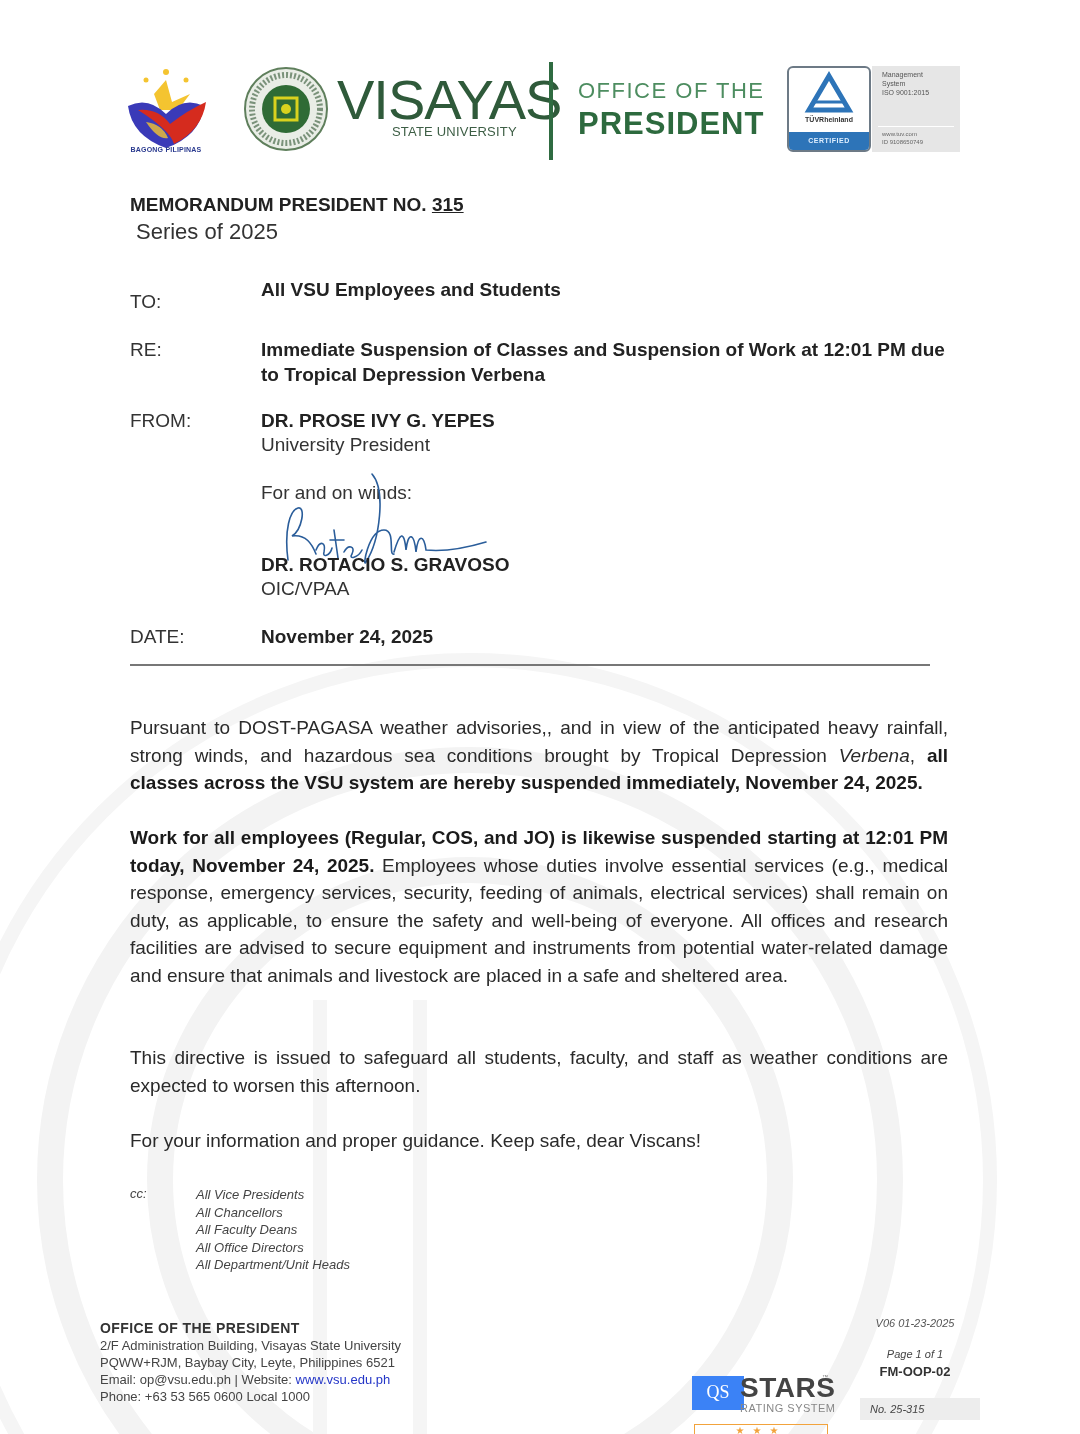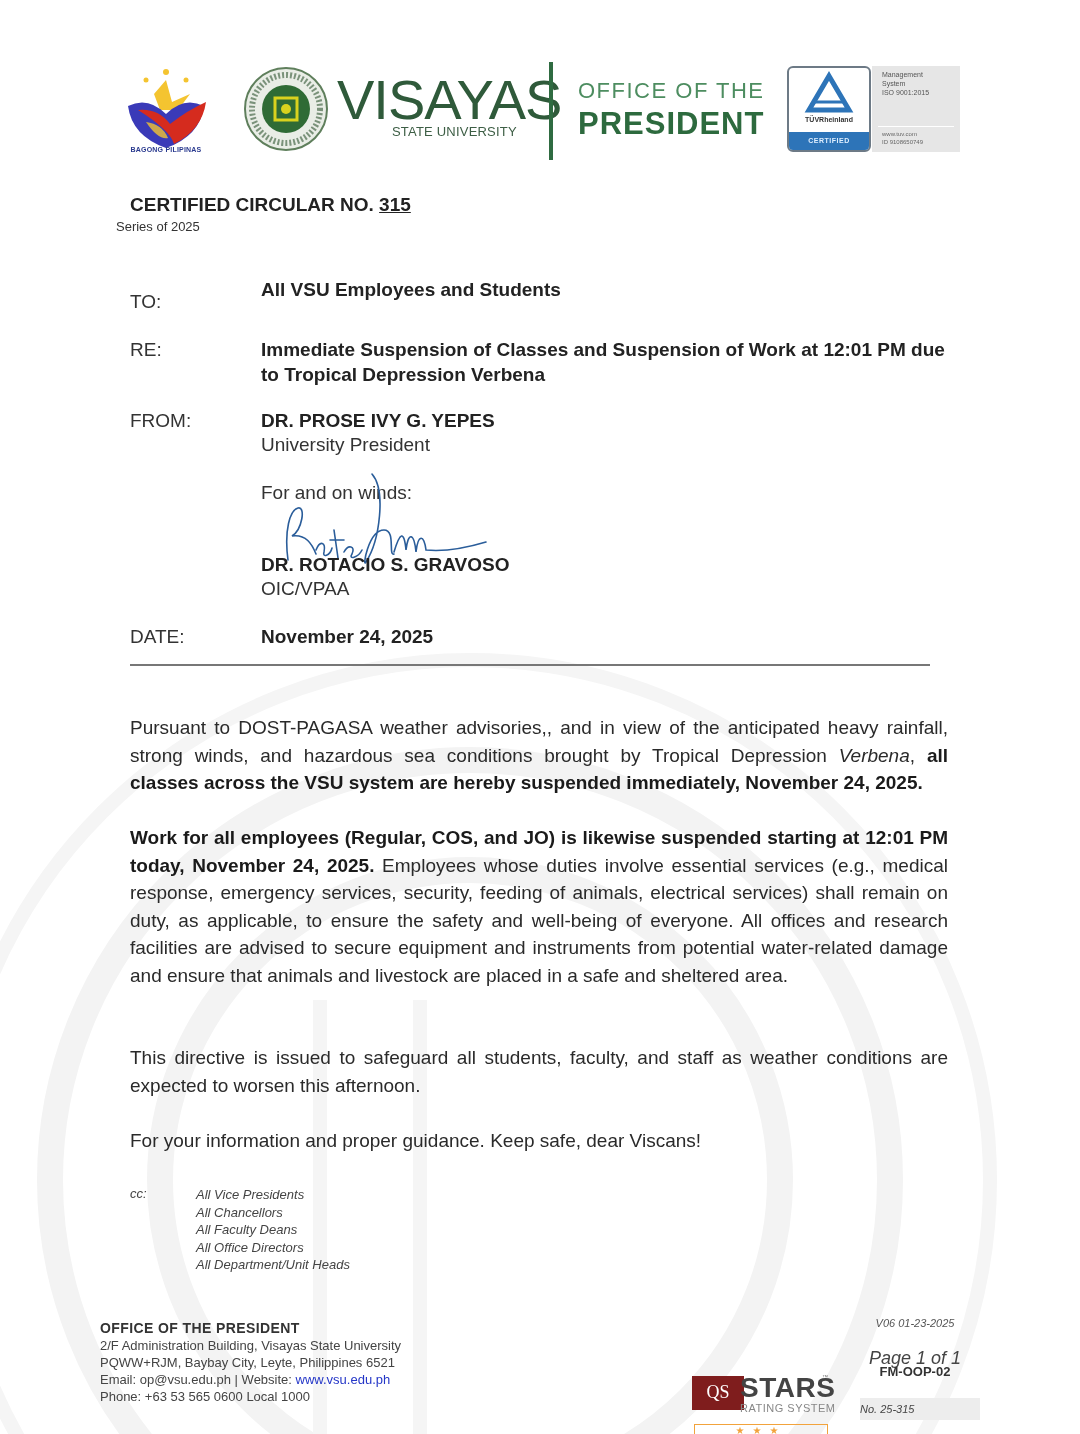--- a/index.html
+++ b/index.html
@@ -23,51 +23,51 @@
   .tuv-name { position: absolute; left: 0; right: 0; top: 48px; font-size: 7px; text-align: center; color: #333; font-weight: bold; }
   .tuv-cert { position: absolute; left: 0; right: 0; bottom: 0; height: 18px; background: #2d74b8; color: #dfefff; font-size: 7px; text-align: center; line-height: 18px; font-weight: bold; letter-spacing: 0.5px; }
   .tuv-panel { left: 872px; top: 66px; width: 88px; height: 86px; background: #e6e6e6; }
   .tuv-panel .t1 { position: absolute; left: 10px; top: 4px; font-size: 7px; color: #555; line-height: 9px; }
   .tuv-panel .t2 { position: absolute; left: 10px; top: 64px; font-size: 6px; color: #666; line-height: 8px; }
   .tuv-panel .sep { position: absolute; left: 6px; right: 6px; top: 60px; height: 1px; background: #fff; }
 
   
   .memo-title { left: 130px; top: 194px; font-size: 19px; font-weight: bold; color: #222; }
   .memo-title .num { text-decoration: underline; margin-top: 24px; }
-  .memo-series { left: 116px; top: 219px; font-size: 13px; color: #333; }
+  .memo-series { left: 136px; top: 219px; font-size: 22px; color: #333; }
 
   .lbl { left: 130px; font-size: 19px; color: #333; }
   .val { left: 261px; font-size: 19px; color: #222; }
   .b { font-weight: bold; }
   .line2 { line-height: 25px; }
 
   .signature { left: 276px; top: 470px; width: 220px; height: 110px; }
 
   .rule { left: 130px; top: 664px; width: 800px; height: 2px; background: #777; }
 
   .para { left: 130px; width: 818px; font-size: 19px; line-height: 27.5px; color: #2a2a2a; text-align: justify; margin-top: 20px; }
   .para b { color: #1a1a1a; }
 
   .cc-lbl { left: 130px; top: 1186px; font-size: 13px; font-style: italic; color: #444; }
   .cc-list { left: 196px; top: 1186px; font-size: 13px; font-style: italic; color: #444; line-height: 17.5px; }
 
   .foot-title { left: 100px; top: 1320px; font-size: 14px; font-weight: bold; color: #333; letter-spacing: 0.4px; }
   .foot-line { left: 100px; font-size: 13px; color: #444; }
   .foot-link { color: #2436c7; }
 
-  .qs-box { left: 692px; top: 1376px; width: 52px; height: 34px; background: #7f1d1d; color: #fff; font-size: 18px; font-family: "Liberation Serif", serif; text-align: center; line-height: 32px; }
+  .qs-box { left: 692px; top: 1376px; width: 52px; height: 34px; background: #3b82f6; color: #fff; font-size: 18px; font-family: "Liberation Serif", serif; text-align: center; line-height: 32px; }
   .qs-stars { left: 740px; top: 1372px; font-size: 28px; font-weight: bold; color: #444; letter-spacing: 0.5px; }
   .qs-tm { left: 822px; top: 1374px; font-size: 6px; color: #777; }
   .qs-sub { left: 740px; top: 1402px; font-size: 11px; color: #888; letter-spacing: 0.5px; }
   .qs-rating { left: 694px; top: 1424px; width: 134px; height: 14px; border: 1px solid #f2a33c; border-bottom: none; box-sizing: border-box; text-align: center; color: #f2a33c; font-size: 10px; line-height: 12px; letter-spacing: 8px; }
 
-  .doc-page { left: 850px; top: 1348px; width: 130px; text-align: center; font-size: 18px; font-style: italic; color: #444; }
+  .doc-page { left: 850px; top: 1348px; width: 130px; text-align: center; font-size: 11px; font-style: italic; color: #444; }
   .doc-form { left: 850px; top: 1364px; width: 130px; text-align: center; font-size: 13px; font-weight: bold; color: #333; }
   .doc-ver { left: 850px; top: 1317px; width: 130px; text-align: center; font-size: 11px; font-style: italic; color: #555; }
-  .doc-no { left: 860px; top: 1398px; width: 120px; height: 22px; background: #ededed; font-size: 11px; font-style: italic; color: #444; line-height: 22px; box-sizing: border-box; }
+  .doc-no { left: 860px; top: 1398px; width: 120px; height: 22px; background: #ededed; font-size: 11px; font-style: italic; color: #444; line-height: 22px; padding-left: 10px; box-sizing: border-box; }
 </style>
 </head>
 <body>
 
 <svg class="watermark" viewBox="0 0 1080 1434">
   <g fill="none" stroke="#f3f3f3" stroke-width="26">
     <circle cx="470" cy="1180" r="420"></circle>
     <circle cx="470" cy="1180" r="310"></circle>
   </g>
   <g fill="none" stroke="#f5f5f5" stroke-width="14">
@@ -118,21 +118,21 @@
     <div>ISO 9001:2015</div>
   </div>
   <div class="sep"></div>
   <div class="t2">
     <div>www.tuv.com</div>
     <div>ID 9108650749</div>
   </div>
 </div>
 
 <div class="abs memo-title">
-  <span>CERTIFIED CIRCULAR NO. </span><span class="num">315</span>
+  <span>MEMORANDUM PRESIDENT NO. </span><span class="num">315</span>
 </div>
 <div class="abs memo-series">Series of 2025</div>
 
 <div class="abs lbl" style="top:291px">TO:</div>
 <div class="abs val b" style="top:279px">All VSU Employees and Students</div>
 
 <div class="abs lbl" style="top:339px">RE:</div>
 <div class="abs val b line2" style="top:337px">
   <div>Immediate Suspension of Classes and Suspension of Work at 12:01 PM due</div>
   <div>to Tropical Depression Verbena</div>

